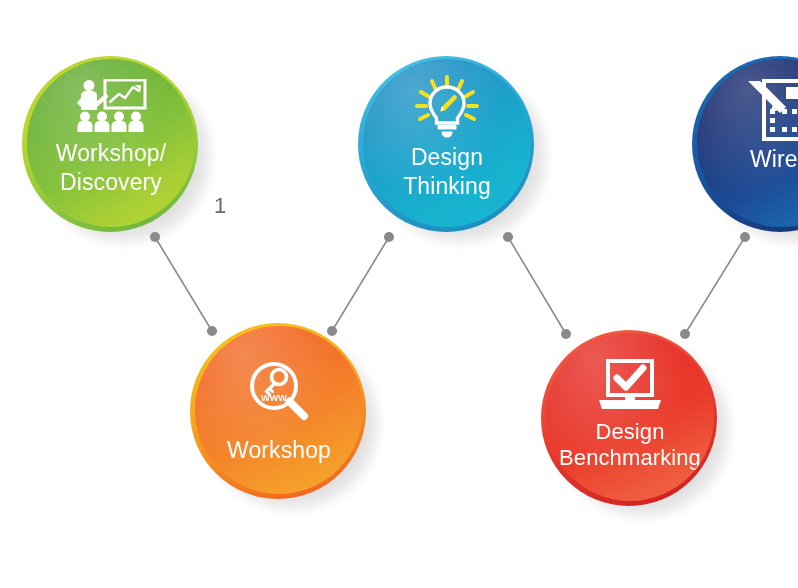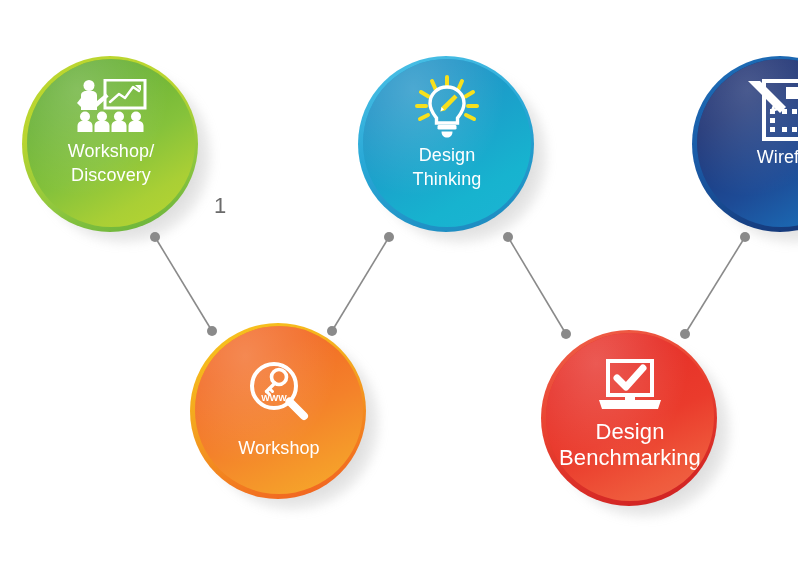--- a/index.html
+++ b/index.html
@@ -56,22 +56,22 @@
     pointer-events:none;
   }
   .node .icon{
     margin-top:22px;
     height:58px;
     display:flex;align-items:center;justify-content:center;
     position:relative;z-index:2;
   }
   .node .label{
     color:#ffffff;
-    font-size:18px;
-    line-height:24px;
+    font-size:23px;
+    line-height:29px;
     text-align:center;
     font-weight:400;
     margin-top:4px;
     position:relative;z-index:2;
     letter-spacing:.1px;
     white-space:pre-line;
     padding:0 6px;
   }
   .node.two-line .icon{margin-top:18px;}
   .node .num{

